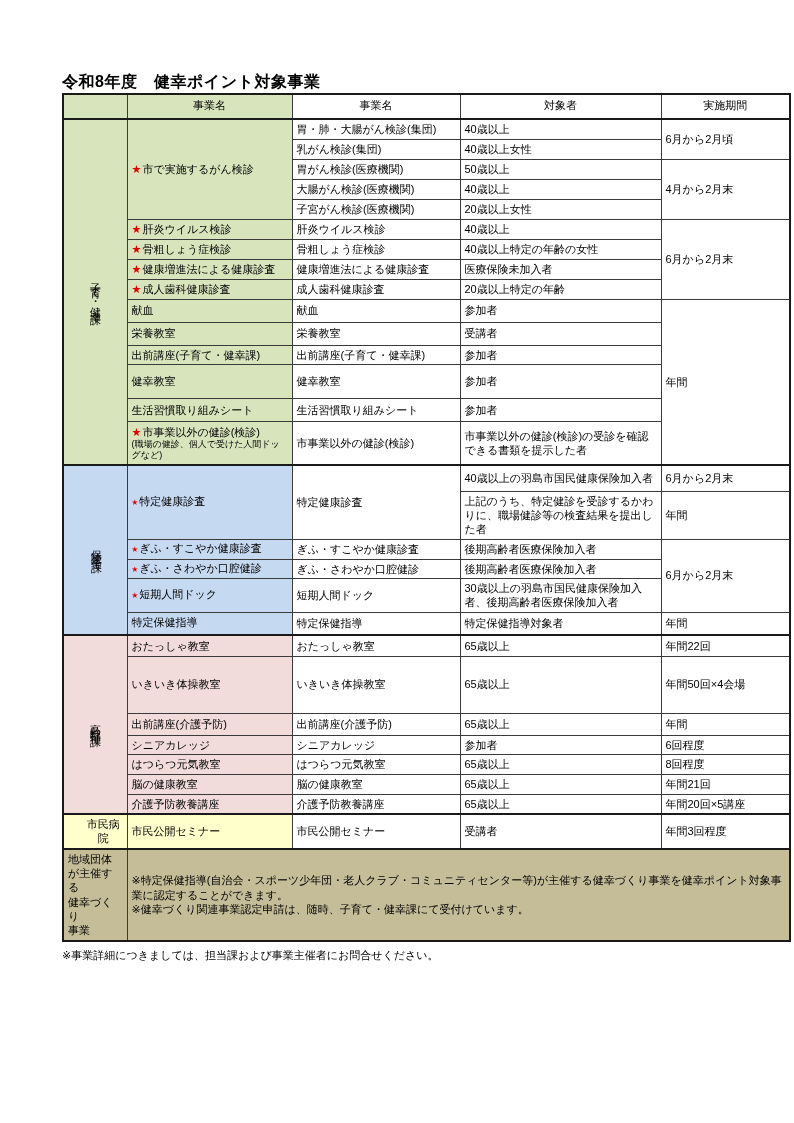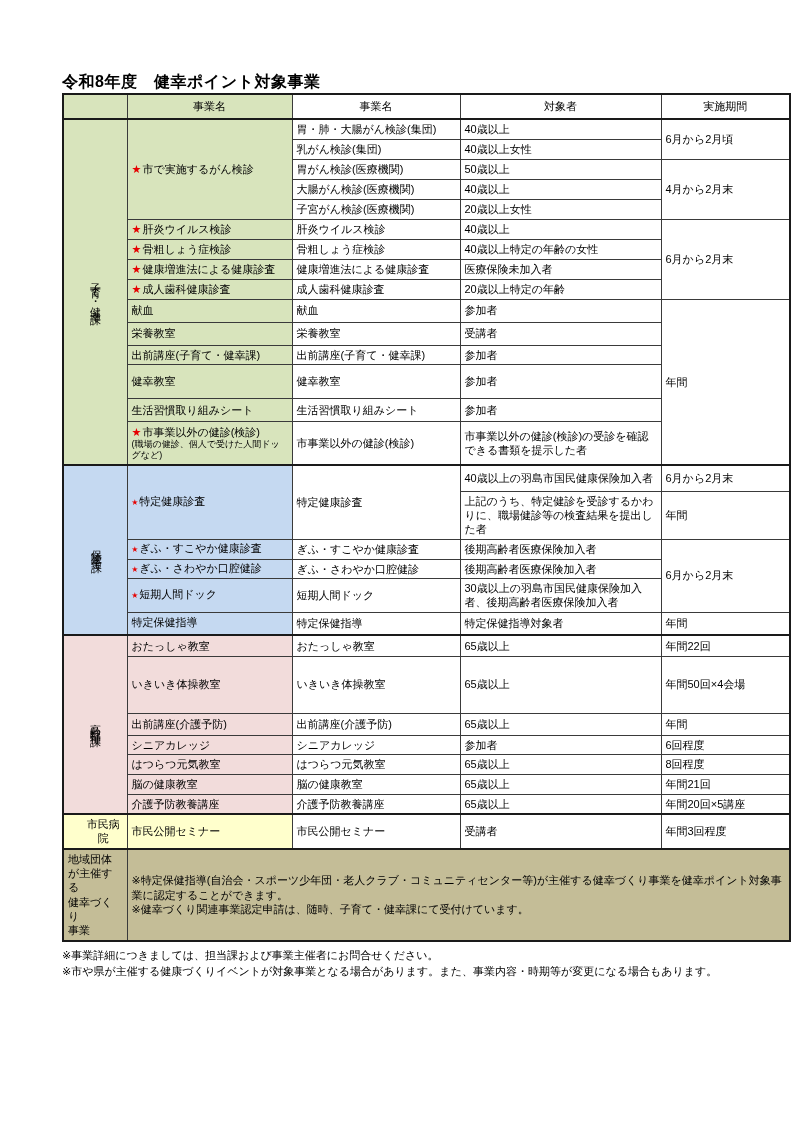--- a/index.html
+++ b/index.html
@@ -20,21 +20,21 @@
   }
   td,th{
     border:1px solid #3a3a3a;
     padding:2px 4px;
     vertical-align:middle;
     text-align:left;
     font-weight:normal;
     line-height:1.3;
     overflow:hidden;
   }
-  th{text-align:center;height:19px;}
+  th{text-align:center;height:19px;font-family:Liberation Mono, monospace;}
   tr.sec-top td, tr.sec-top th{border-top:2px solid #1a1a1a;}
   .green{background:var(--green,#d8e4bc);}
   .blue{background:var(--blue,#c5d9f1);font-family:Liberation Mono, monospace;}
   .pink{background:var(--pink,#f2dcdb);}
   .yellow{background:var(--yellow,#ffffcc);}
   .olive{background:var(--olive,#c4bd97);}
   .center{text-align:center;padding-left:20px;}
   td.vcell{text-align:center;padding:2px 0;}
   td.vcell span{
     writing-mode:vertical-rl;
@@ -237,15 +237,14 @@
           <td colspan="4" class="olive">
             <div>※特定保健指導(自治会・スポーツ少年団・老人クラブ・コミュニティセンター等)が主催する健幸づくり事業を健幸ポイント対象事業に認定することができます。</div>
             <div>※健幸づくり関連事業認定申請は、随時、子育て・健幸課にて受付けています。</div>
           </td>
         </tr>
       </tbody>
   </table>
 
   <div class="footnotes">
     <div>※事業詳細につきましては、担当課および事業主催者にお問合せください。</div>
-    <div>※市や県が主催する健康づくりイベントが対象事業となる場合があります。また、事業内容・時期等が変更になる場合もあります。</div>
   </div>
 </div>
 
 </body></html>

